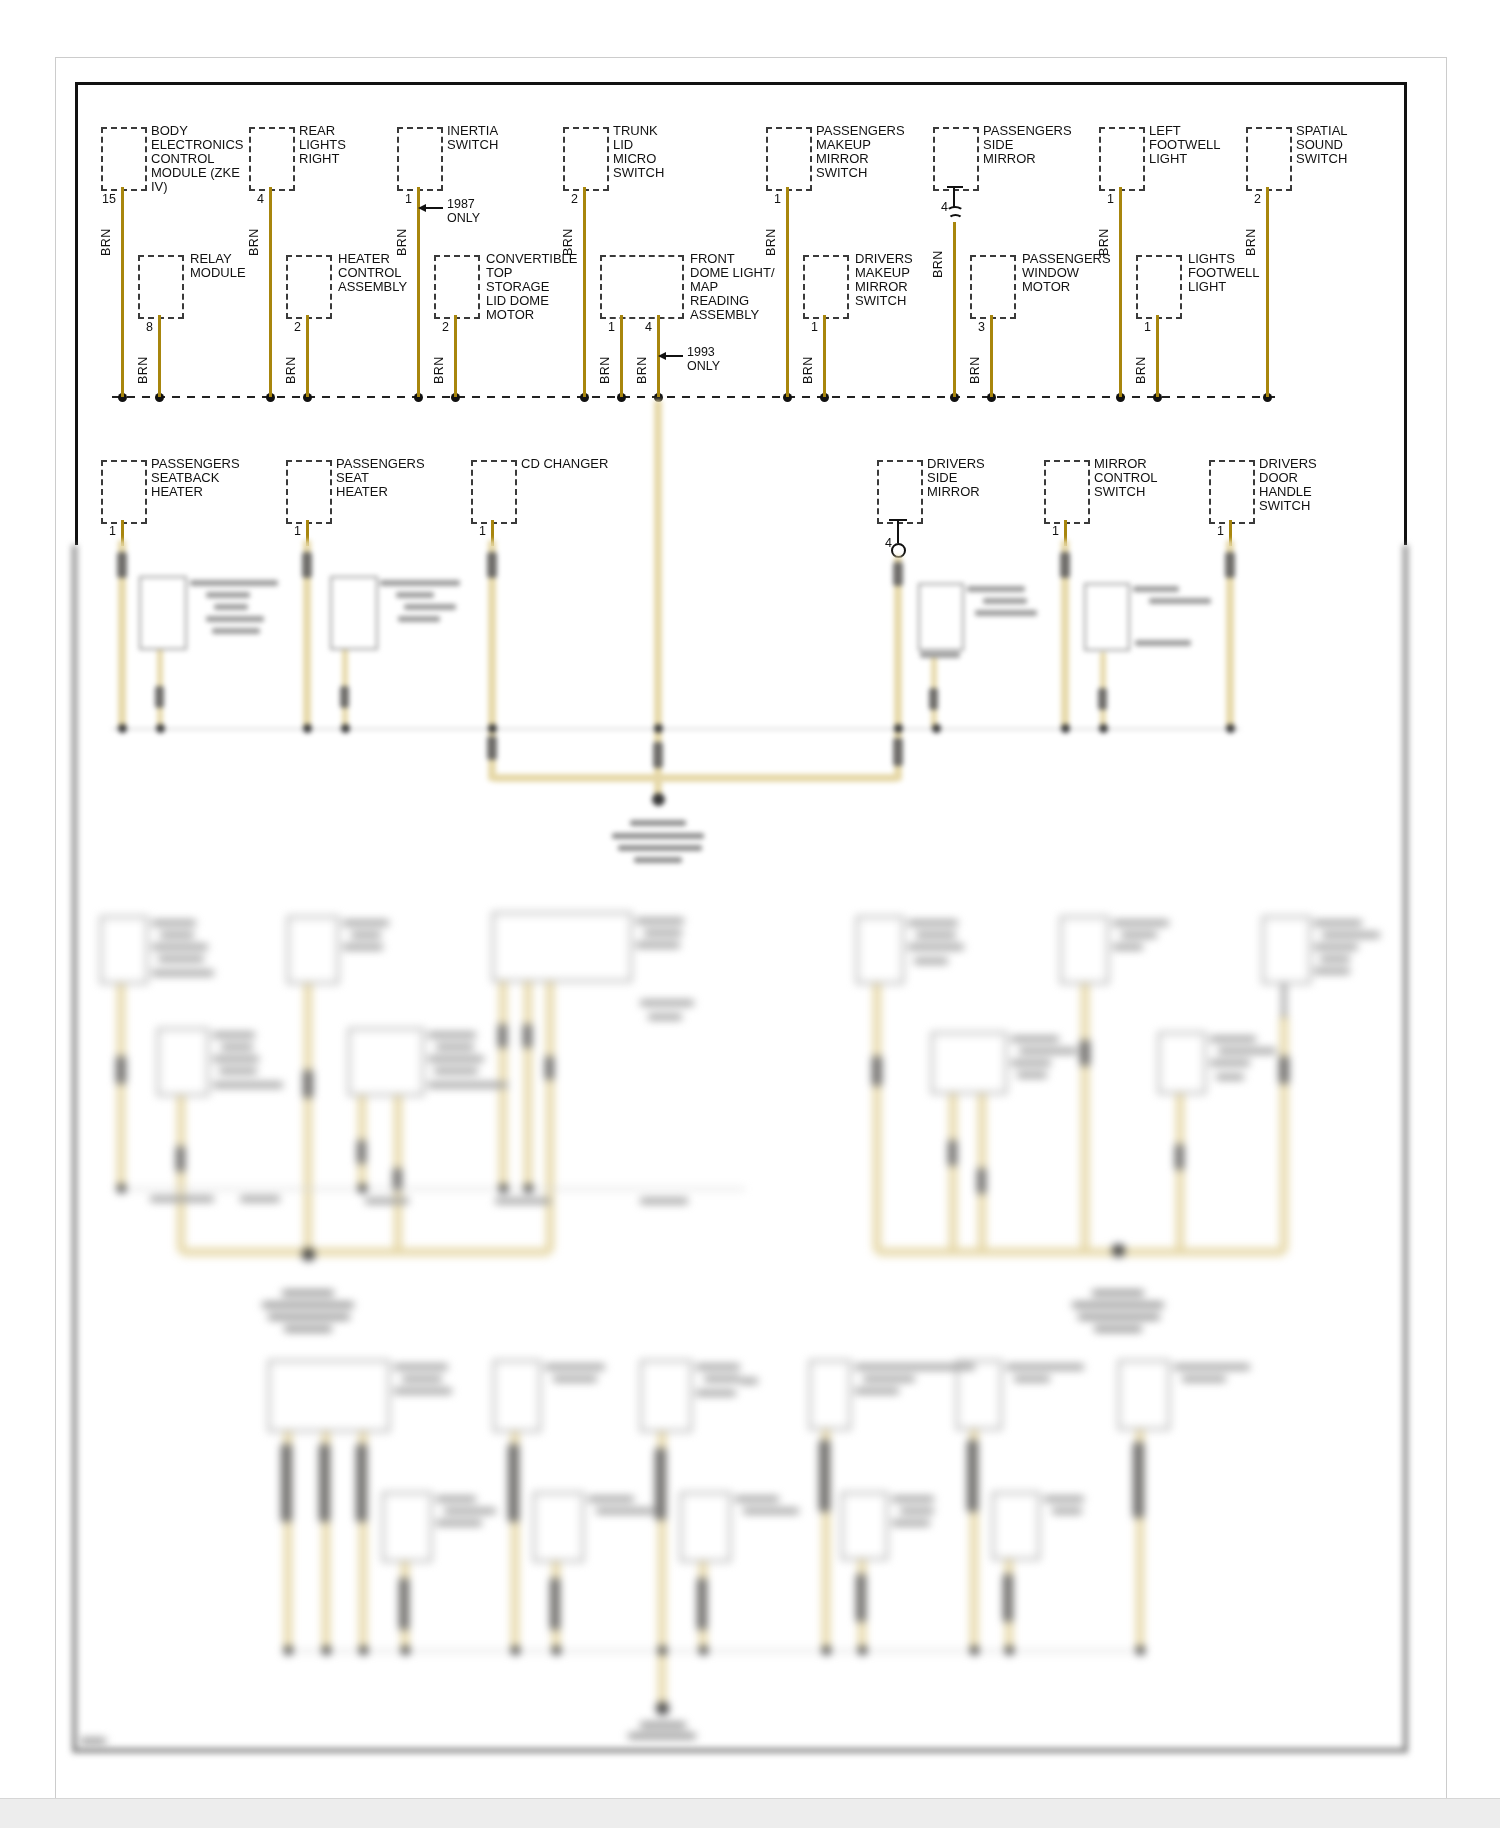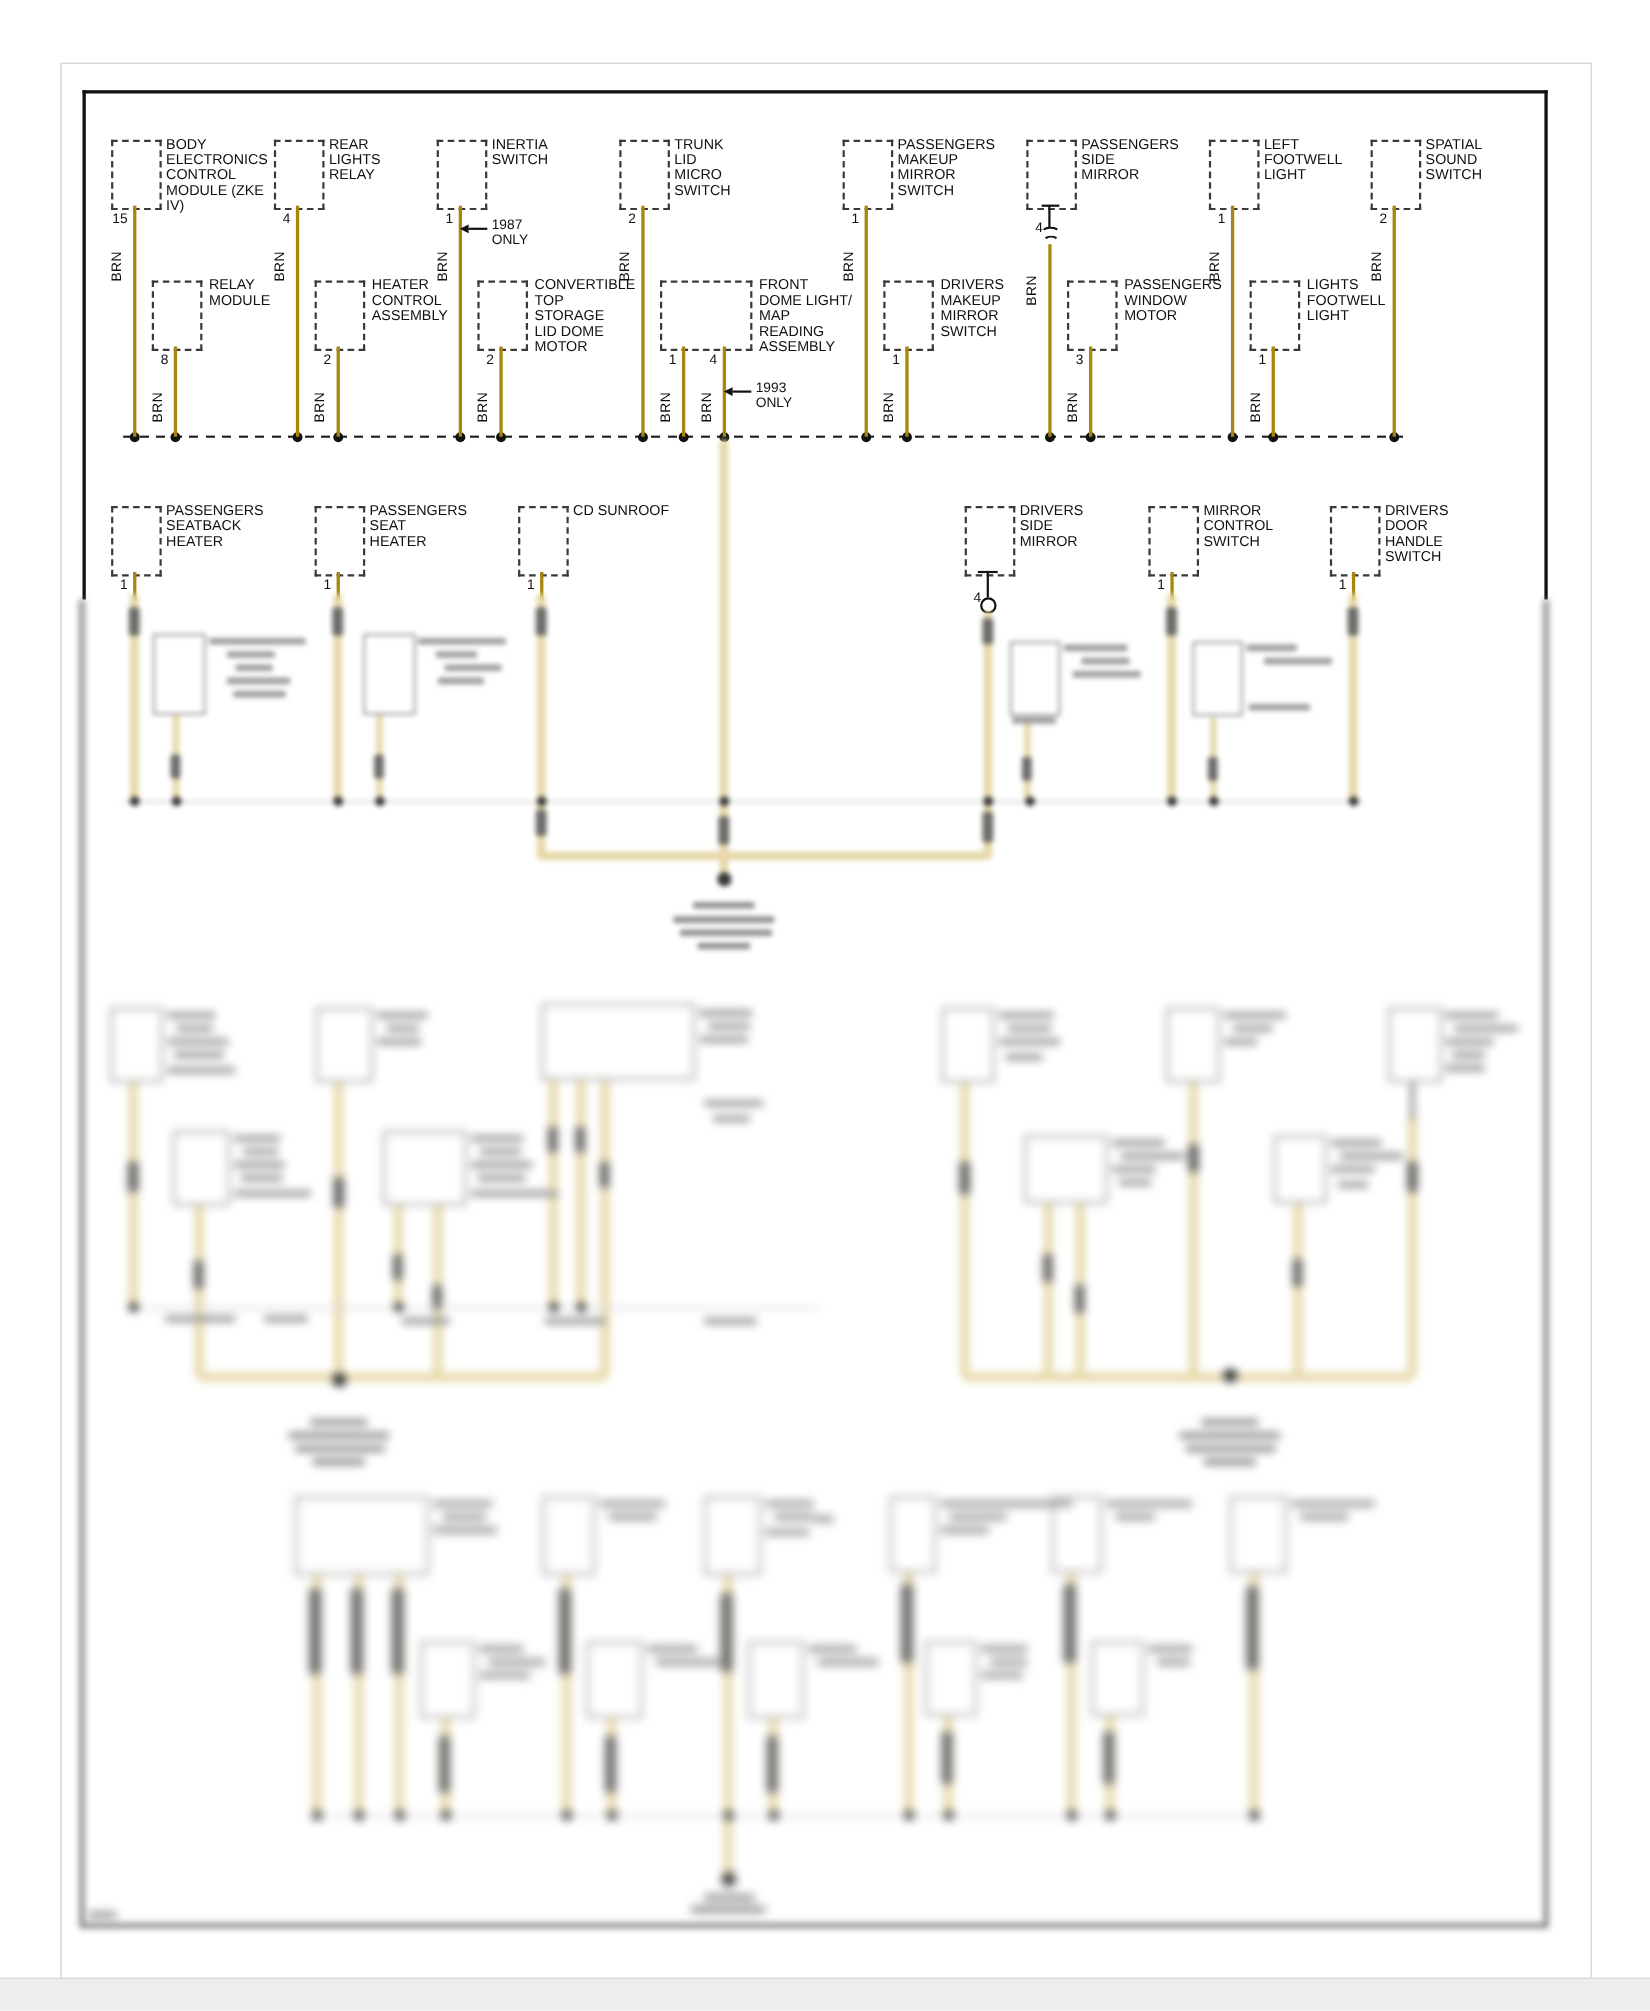--- a/index.html
+++ b/index.html
@@ -61,21 +61,21 @@
       <div class="comp-label" style="left: 151px; top: 124px; width: 130px;">BODY ELECTRONICS
 CONTROL
 MODULE (ZKE
 IV)</div>
       <div class="wire" style="left: 120.5px; top: 187px; height: 210px;"></div>
       <div class="pin" style="left: 90px; top: 192px;">15</div>
       <div class="brn" style="left: 99px; top: 212px; height: 44px;">BRN</div>
       <div class="comp-box" style="left: 249px; top: 127px; width: 42px; height: 60px;"></div>
       <div class="comp-label" style="left: 299px; top: 124px; width: 130px;">REAR
 LIGHTS
-RELAY</div>
+RIGHT</div>
       <div class="wire" style="left: 268.5px; top: 187px; height: 210px;"></div>
       <div class="pin" style="left: 238px; top: 192px;">4</div>
       <div class="brn" style="left: 247px; top: 212px; height: 44px;">BRN</div>
       <div class="comp-box" style="left: 397px; top: 127px; width: 42px; height: 60px;"></div>
       <div class="comp-label" style="left: 447px; top: 124px; width: 130px;">INERTIA
 SWITCH</div>
       <div class="wire" style="left: 416.5px; top: 187px; height: 210px;"></div>
       <div class="pin" style="left: 386px; top: 192px;">1</div>
       <div class="brn" style="left: 395px; top: 212px; height: 44px;">BRN</div>
       <div class="comp-box" style="left: 563px; top: 127px; width: 42px; height: 60px;"></div>
@@ -181,21 +181,21 @@
 HEATER</div>
       <div class="wire" style="left: 120.5px; top: 520px; height: 26px;"></div>
       <div class="pin" style="left: 90px; top: 524px;">1</div>
       <div class="comp-box" style="left: 286px; top: 460px; width: 42px; height: 60px;"></div>
       <div class="comp-label" style="left: 336px; top: 457px; width: 130px;">PASSENGERS
 SEAT
 HEATER</div>
       <div class="wire" style="left: 305.5px; top: 520px; height: 26px;"></div>
       <div class="pin" style="left: 275px; top: 524px;">1</div>
       <div class="comp-box" style="left: 471px; top: 460px; width: 42px; height: 60px;"></div>
-      <div class="comp-label" style="left: 521px; top: 457px; width: 130px;">CD SUNROOF</div>
+      <div class="comp-label" style="left: 521px; top: 457px; width: 130px;">CD CHANGER</div>
       <div class="wire" style="left: 490.5px; top: 520px; height: 26px;"></div>
       <div class="pin" style="left: 460px; top: 524px;">1</div>
       <div class="comp-box" style="left: 877px; top: 460px; width: 42px; height: 60px;"></div>
       <div class="comp-label" style="left: 927px; top: 457px; width: 130px;">DRIVERS
 SIDE
 MIRROR</div>
       <div class="bwire" style="left: 889px; top: 519px; width: 18px; height: 2px;"></div>
       <div class="bwire" style="left: 897px; top: 520px; height: 23px;"></div>
       <div class="circ" style="left: 891px; top: 543px;"></div>
       <div class="pin" style="left: 866px; top: 536px;">4</div>

